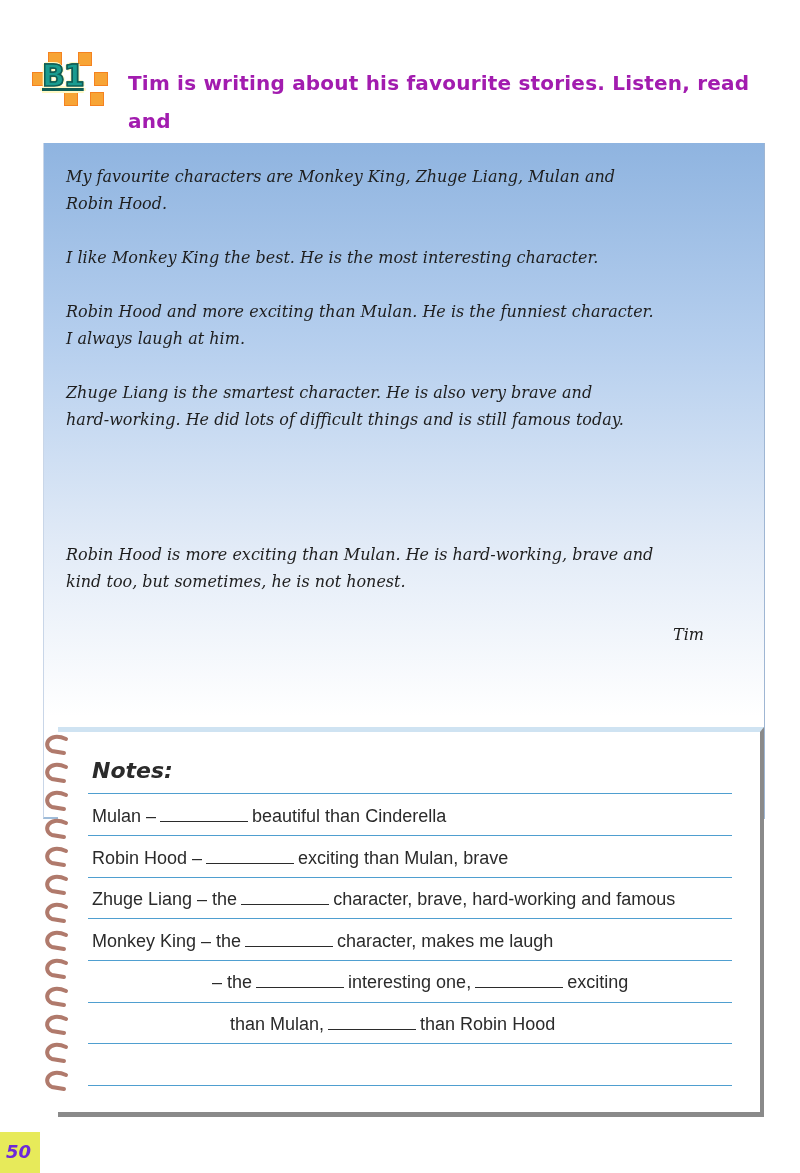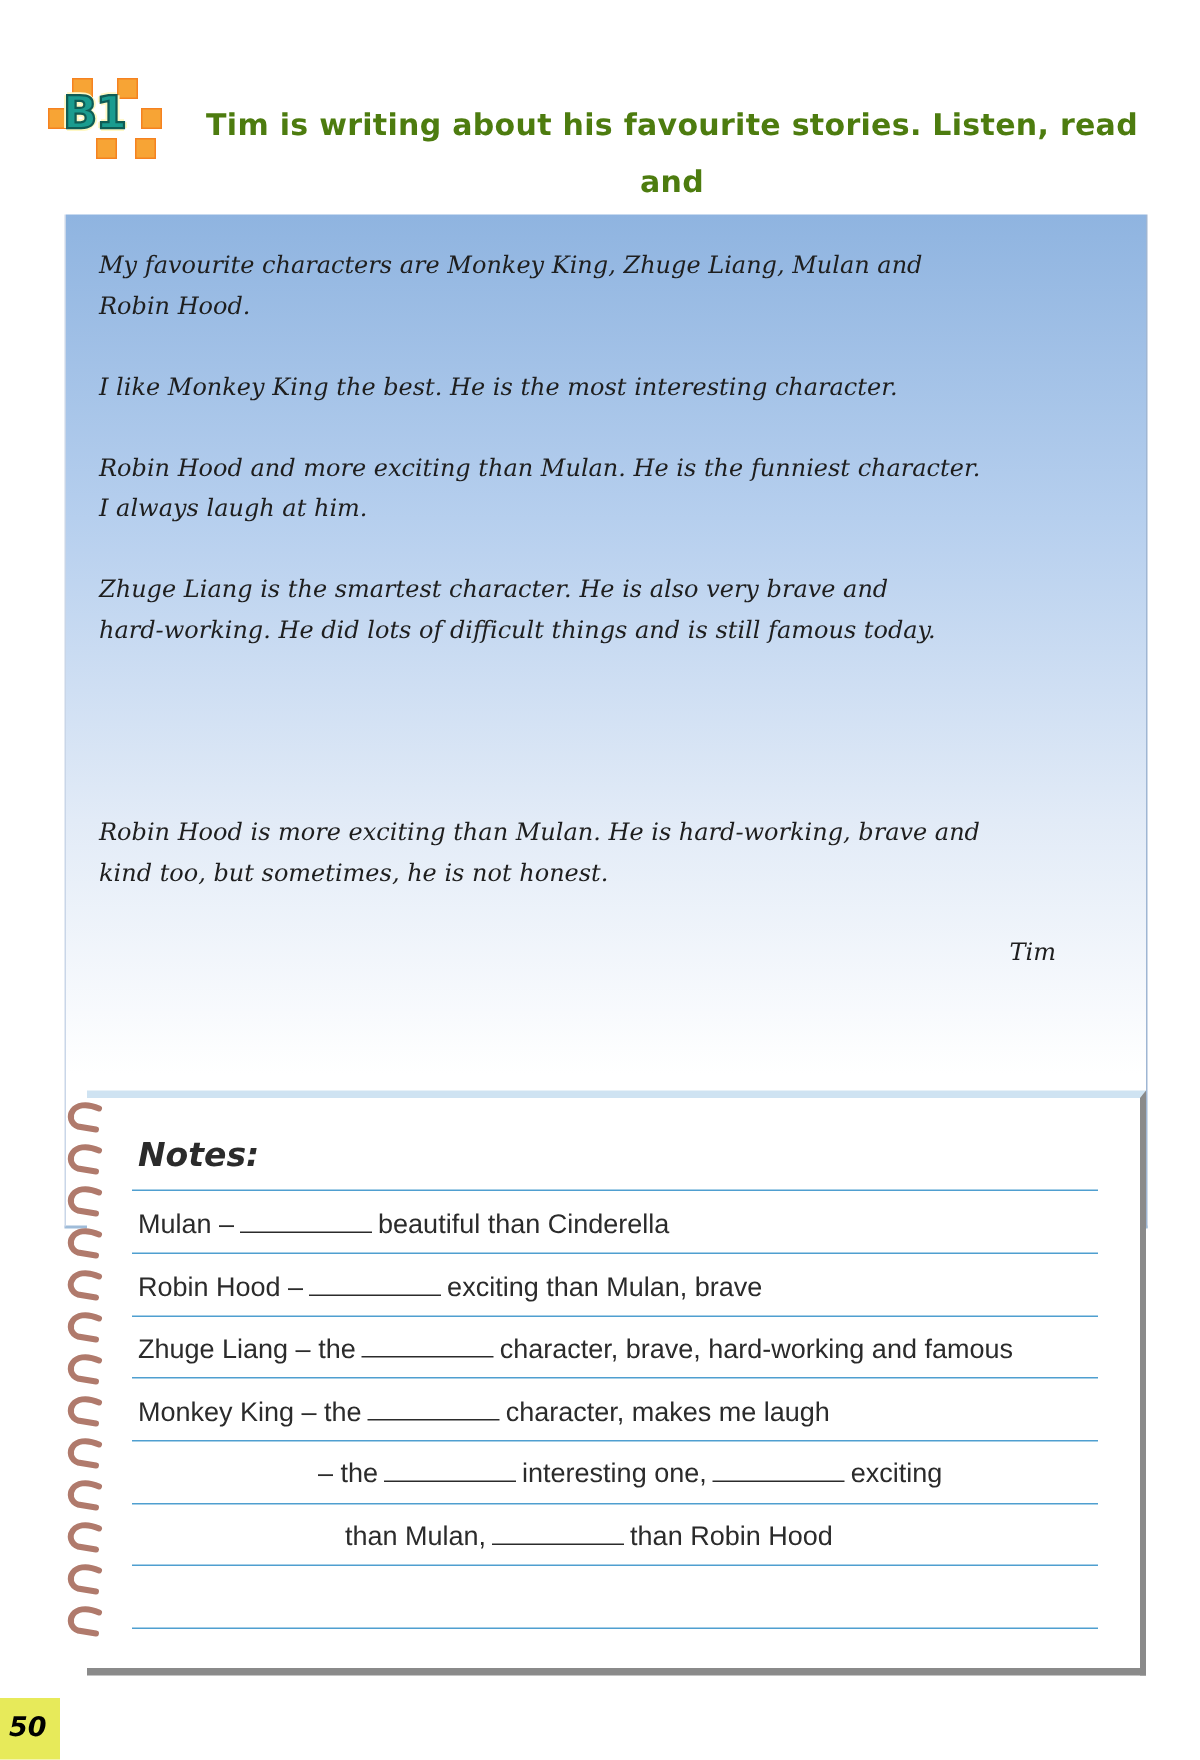--- a/index.html
+++ b/index.html
@@ -13,26 +13,26 @@
   .badge {
     position: absolute; left: 32px; top: 52px; width: 76px; height: 56px;
   }
   .badge .sq { position: absolute; width: 14px; height: 14px; background: #f7a435; border: 1px solid #f58220; box-sizing: border-box; }
   .badge .label {
     position: absolute; left: 10px; top: 6px;
     font: bold 30px "DejaVu Sans", sans-serif; color: #1a9c8f;
     -webkit-text-stroke: 1.5px #0f5c55;
     text-shadow: 0 0 0 #fff, 2px 0 0 #fff8c4, -2px 0 0 #fff8c4, 0 2px 0 #fff8c4, 0 -2px 0 #fff8c4;
     letter-spacing: -1px;
+    text-decoration: underline;
   }
   .instruction {
     position: absolute; left: 128px; top: 64px; width: 640px;
-    font: bold 20px "DejaVu Sans", sans-serif; line-height: 38px; color: #4d7c0f;
+    font: bold 20px "DejaVu Sans", sans-serif; line-height: 38px; color: #a21caf;
     letter-spacing: 0.2px;
-    text-align: center;
   }
   .headphones { display: inline-block; vertical-align: middle; margin-left: 16px; }
 
   
   .passage {
     position: absolute; left: 43px; top: 143px; width: 722px; height: 676px;
     background: linear-gradient(to bottom, #8fb4e0 0%, #b6cfee 30%, #e2ebf7 60%, #ffffff 85%);
     border-right: 1px solid #9fb6d3; border-bottom: 2px solid #9fbcd9; border-left: 1px solid #c9d6e8;
     box-sizing: border-box;
   }
@@ -59,21 +59,21 @@
     position: absolute; left: 92px; font: 18px "Liberation Sans", sans-serif; color: #2b2b2b; white-space: nowrap;
   }
   .blank { display: inline-block; width: 88px; border-bottom: 1.5px solid #2b2b2b; margin: 0 4px; height: 16px; vertical-align: baseline; }
 
   
   .page-num {
     position: absolute; left: 0; top: 1132px; width: 40px; height: 41px;
     background: #e7ea5a;
   }
   .page-num span {
-    position: absolute; left: 6px; top: 9px; font: bold italic 18px "DejaVu Sans", sans-serif; color: #000000; text-align: right;
+    position: absolute; left: 6px; top: 9px; font: bold italic 18px "DejaVu Sans", sans-serif; color: #6d28d9; text-align: right;
   }
 </style>
 </head>
 <body>
 
 <div class="badge">
   <div class="sq" style="left:0;top:20px"></div>
   <div class="sq" style="left:16px;top:0"></div>
   <div class="sq" style="left:46px;top:0"></div>
   <div class="sq" style="left:62px;top:20px"></div>

